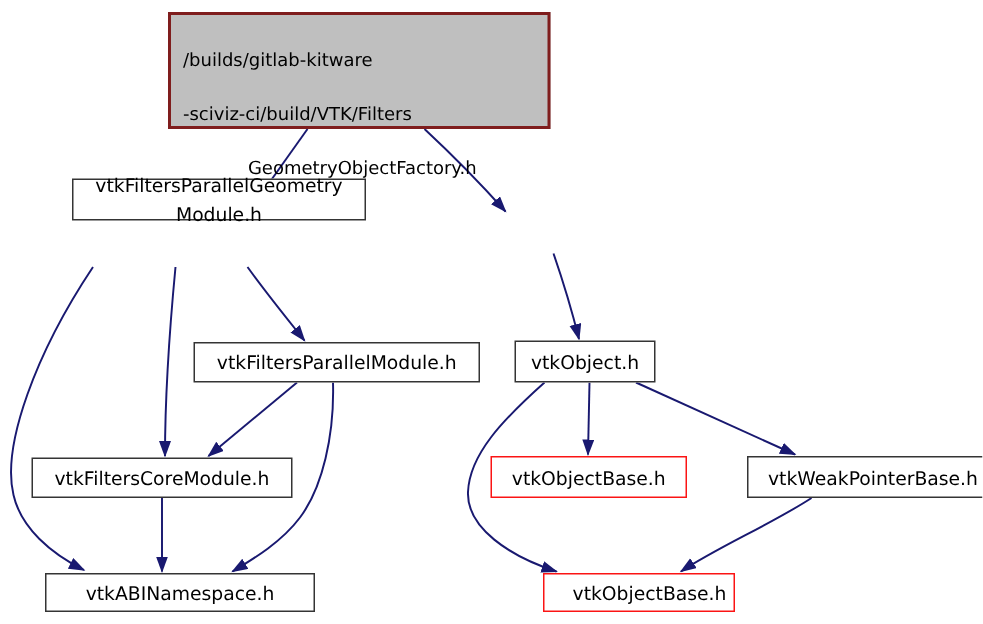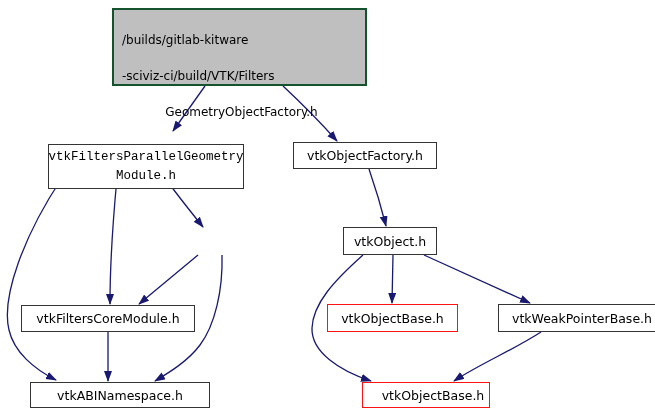--- a/index.html
+++ b/index.html
@@ -22,21 +22,21 @@
     justify-content:center;
     text-align:center;
     font-size:12.5px;
     line-height:19px;
     white-space:pre-line;
     cursor:pointer;
   }
   .node.red{border-color:#fb1414;}
   .node.main{
     background:#bfbfbf;
-    border:2px solid #14532d;
+    border:2px solid #7f1d1d;
     display:block;
     font-size:12px;
     line-height:18px;
     padding:3px 4px 0 8px;
     text-align:left;
     cursor:default;
   }
   .node.main .mline{white-space:nowrap;text-align:left;}
   .node.main .mline.center{text-align:center;}
 </style>
@@ -67,25 +67,25 @@
       <path marker-end="url(#arrow)" d="M541,332 C515,349 478,365 454,381"></path>
     </g>
   </svg>
 
   <div class="node main" style="left:112px;top:8px;width:255px;height:78px;">
     <div class="mline">/builds/gitlab-kitware</div>
     <div class="mline">-sciviz-ci/build/VTK/Filters</div>
     <div class="mline center">GeometryObjectFactory.h</div>
   </div>
 
-  <div class="node" style="left:48px;top:144px;width:196px;height:45px;font-family:Liberation Mono, monospace;">vtkFiltersParallelGeometry
+  <div class="node" style="left:48px;top:119px;width:196px;height:28px;">vtkFiltersParallelGeometry
 Module.h</div>
 
-  <div class="node" style="left:293px;top:142px;width:144px;height:27px;">vtkObjectFactory.h</div>
 
+  <div class="node" style="left:129px;top:228px;width:191px;height:27px;">vtkFiltersParallelModule.h</div>
 
   <div class="node" style="left:21px;top:305px;width:174px;height:27px;">vtkFiltersCoreModule.h</div>
 
   <div class="node" style="left:343px;top:227px;width:94px;height:28px;">vtkObject.h</div>
 
   <div class="node red" style="left:327px;top:304px;width:131px;height:28px;">vtkObjectBase.h</div>
 
   <div class="node" style="left:498px;top:304px;width:168px;height:28px;">vtkWeakPointerBase.h</div>
 
   <div class="node" style="left:30px;top:382px;width:180px;height:26px;">vtkABINamespace.h</div>

